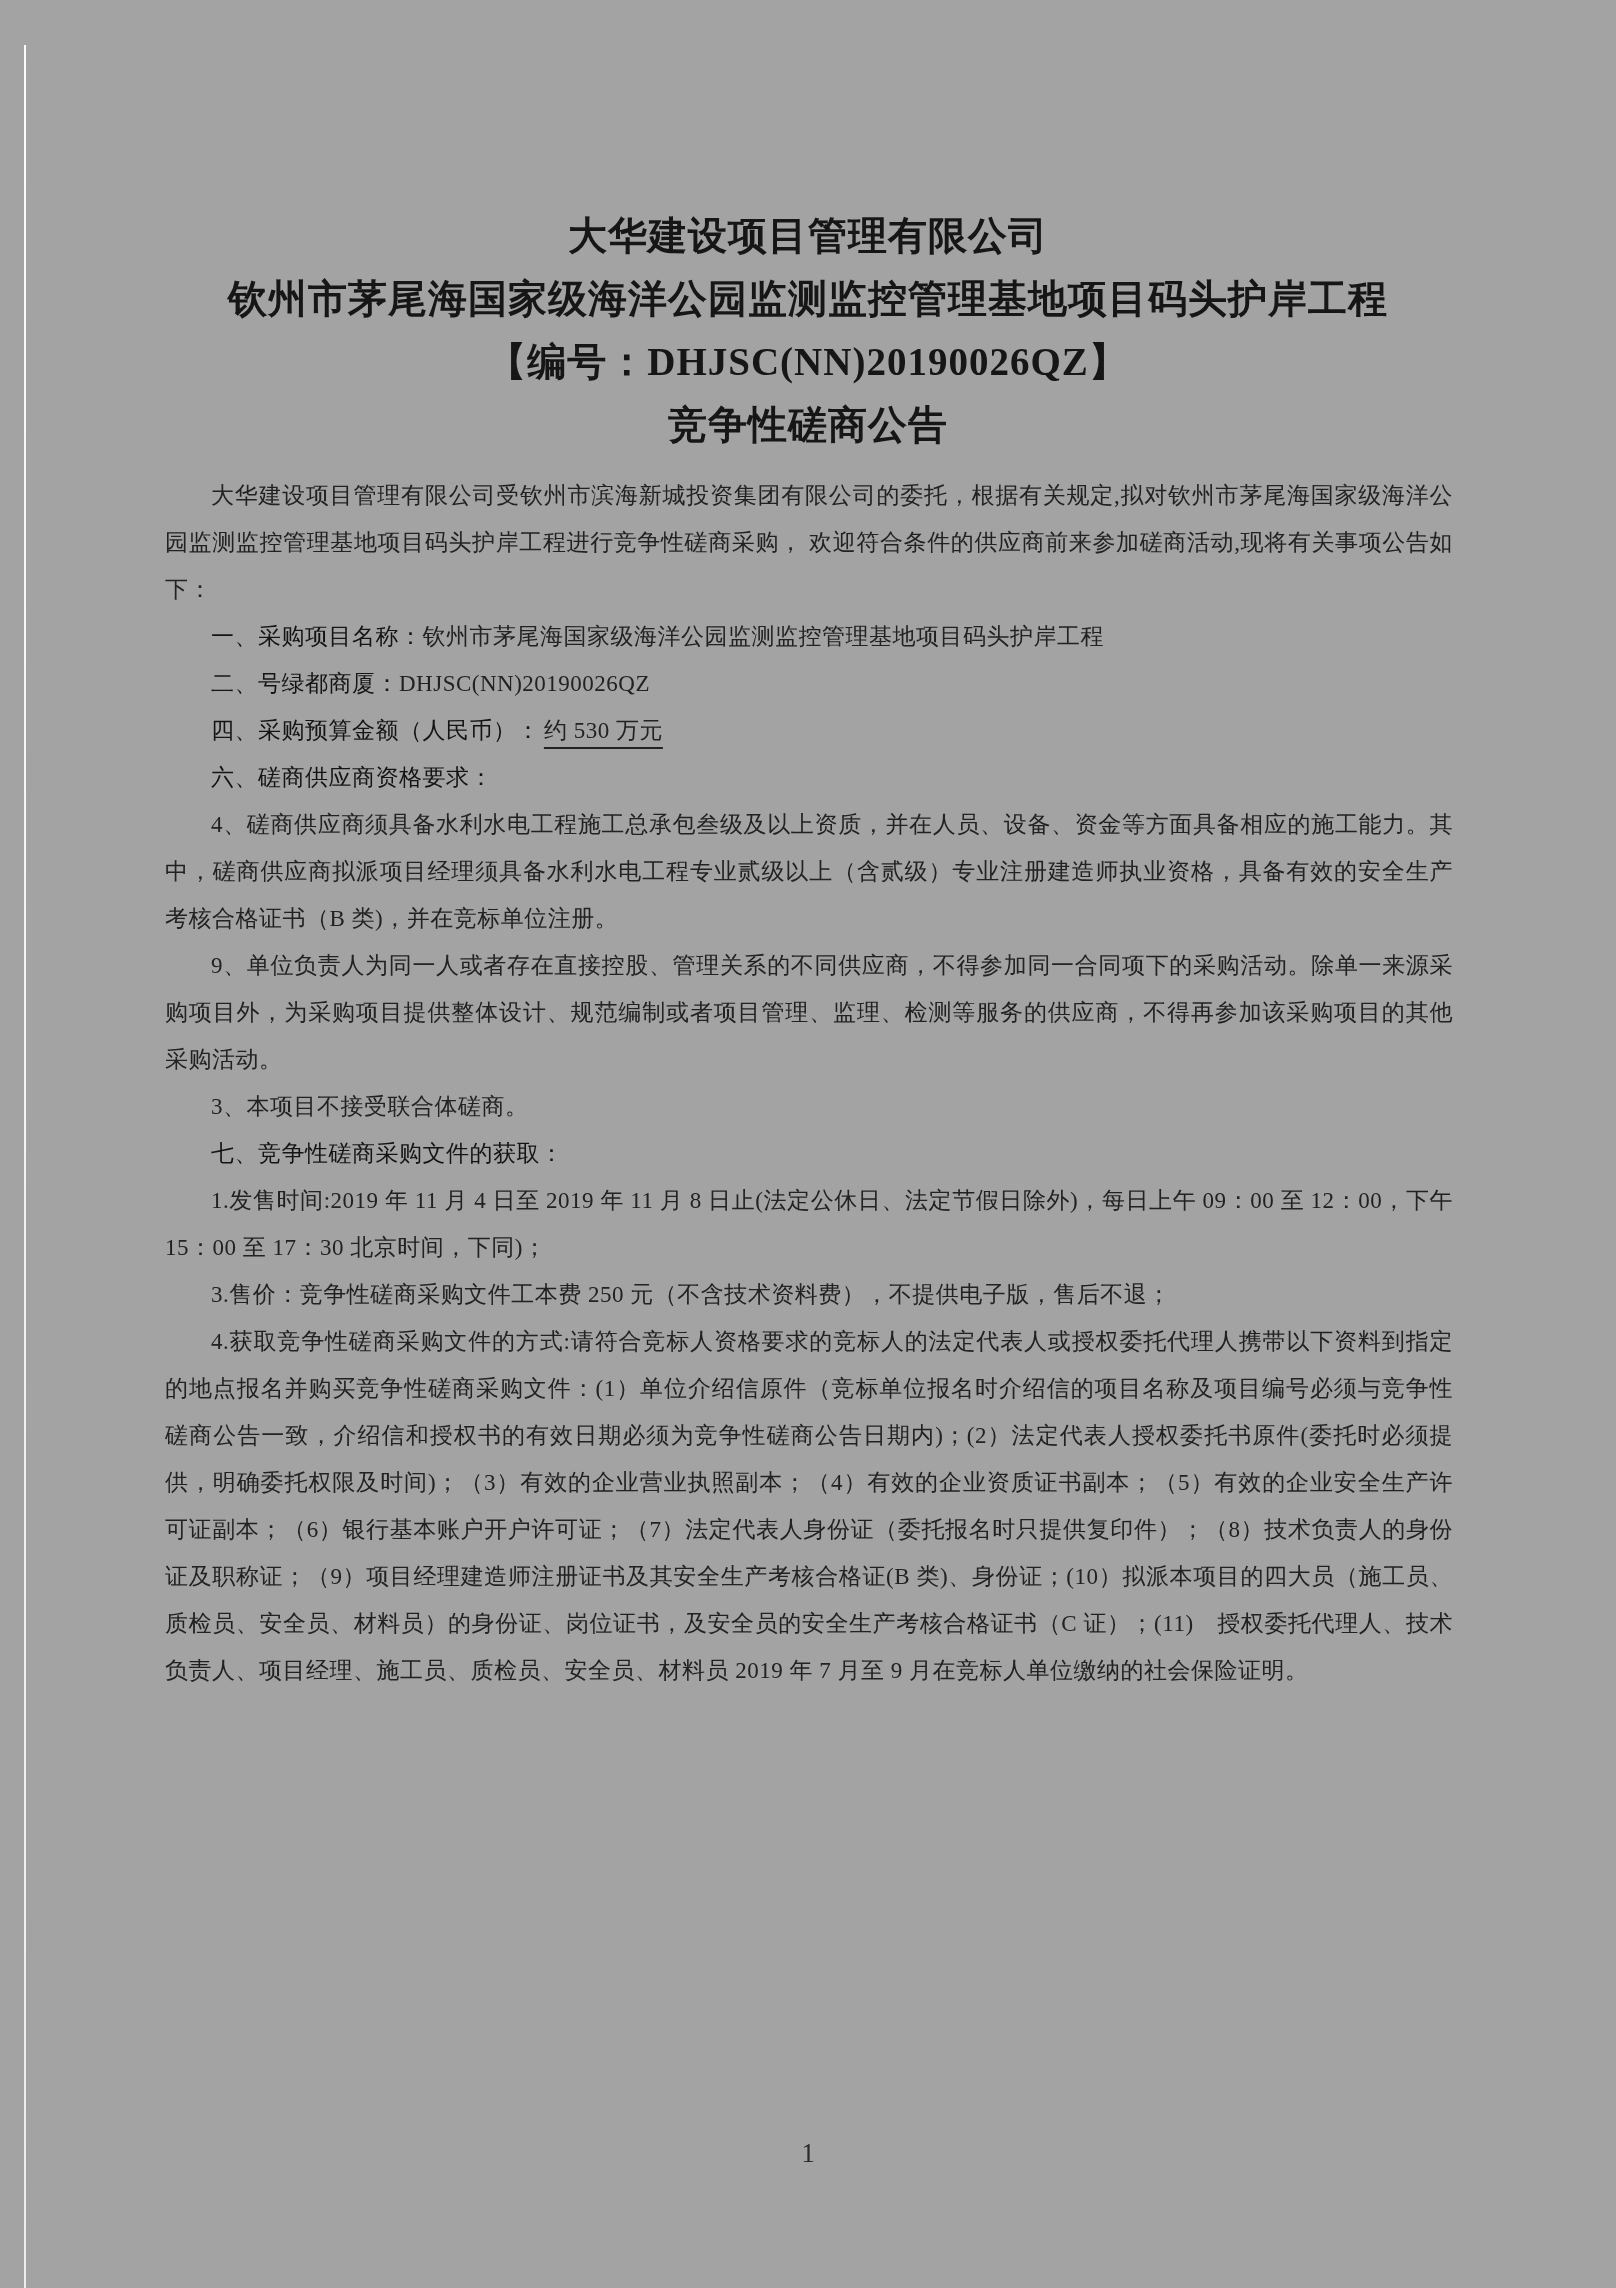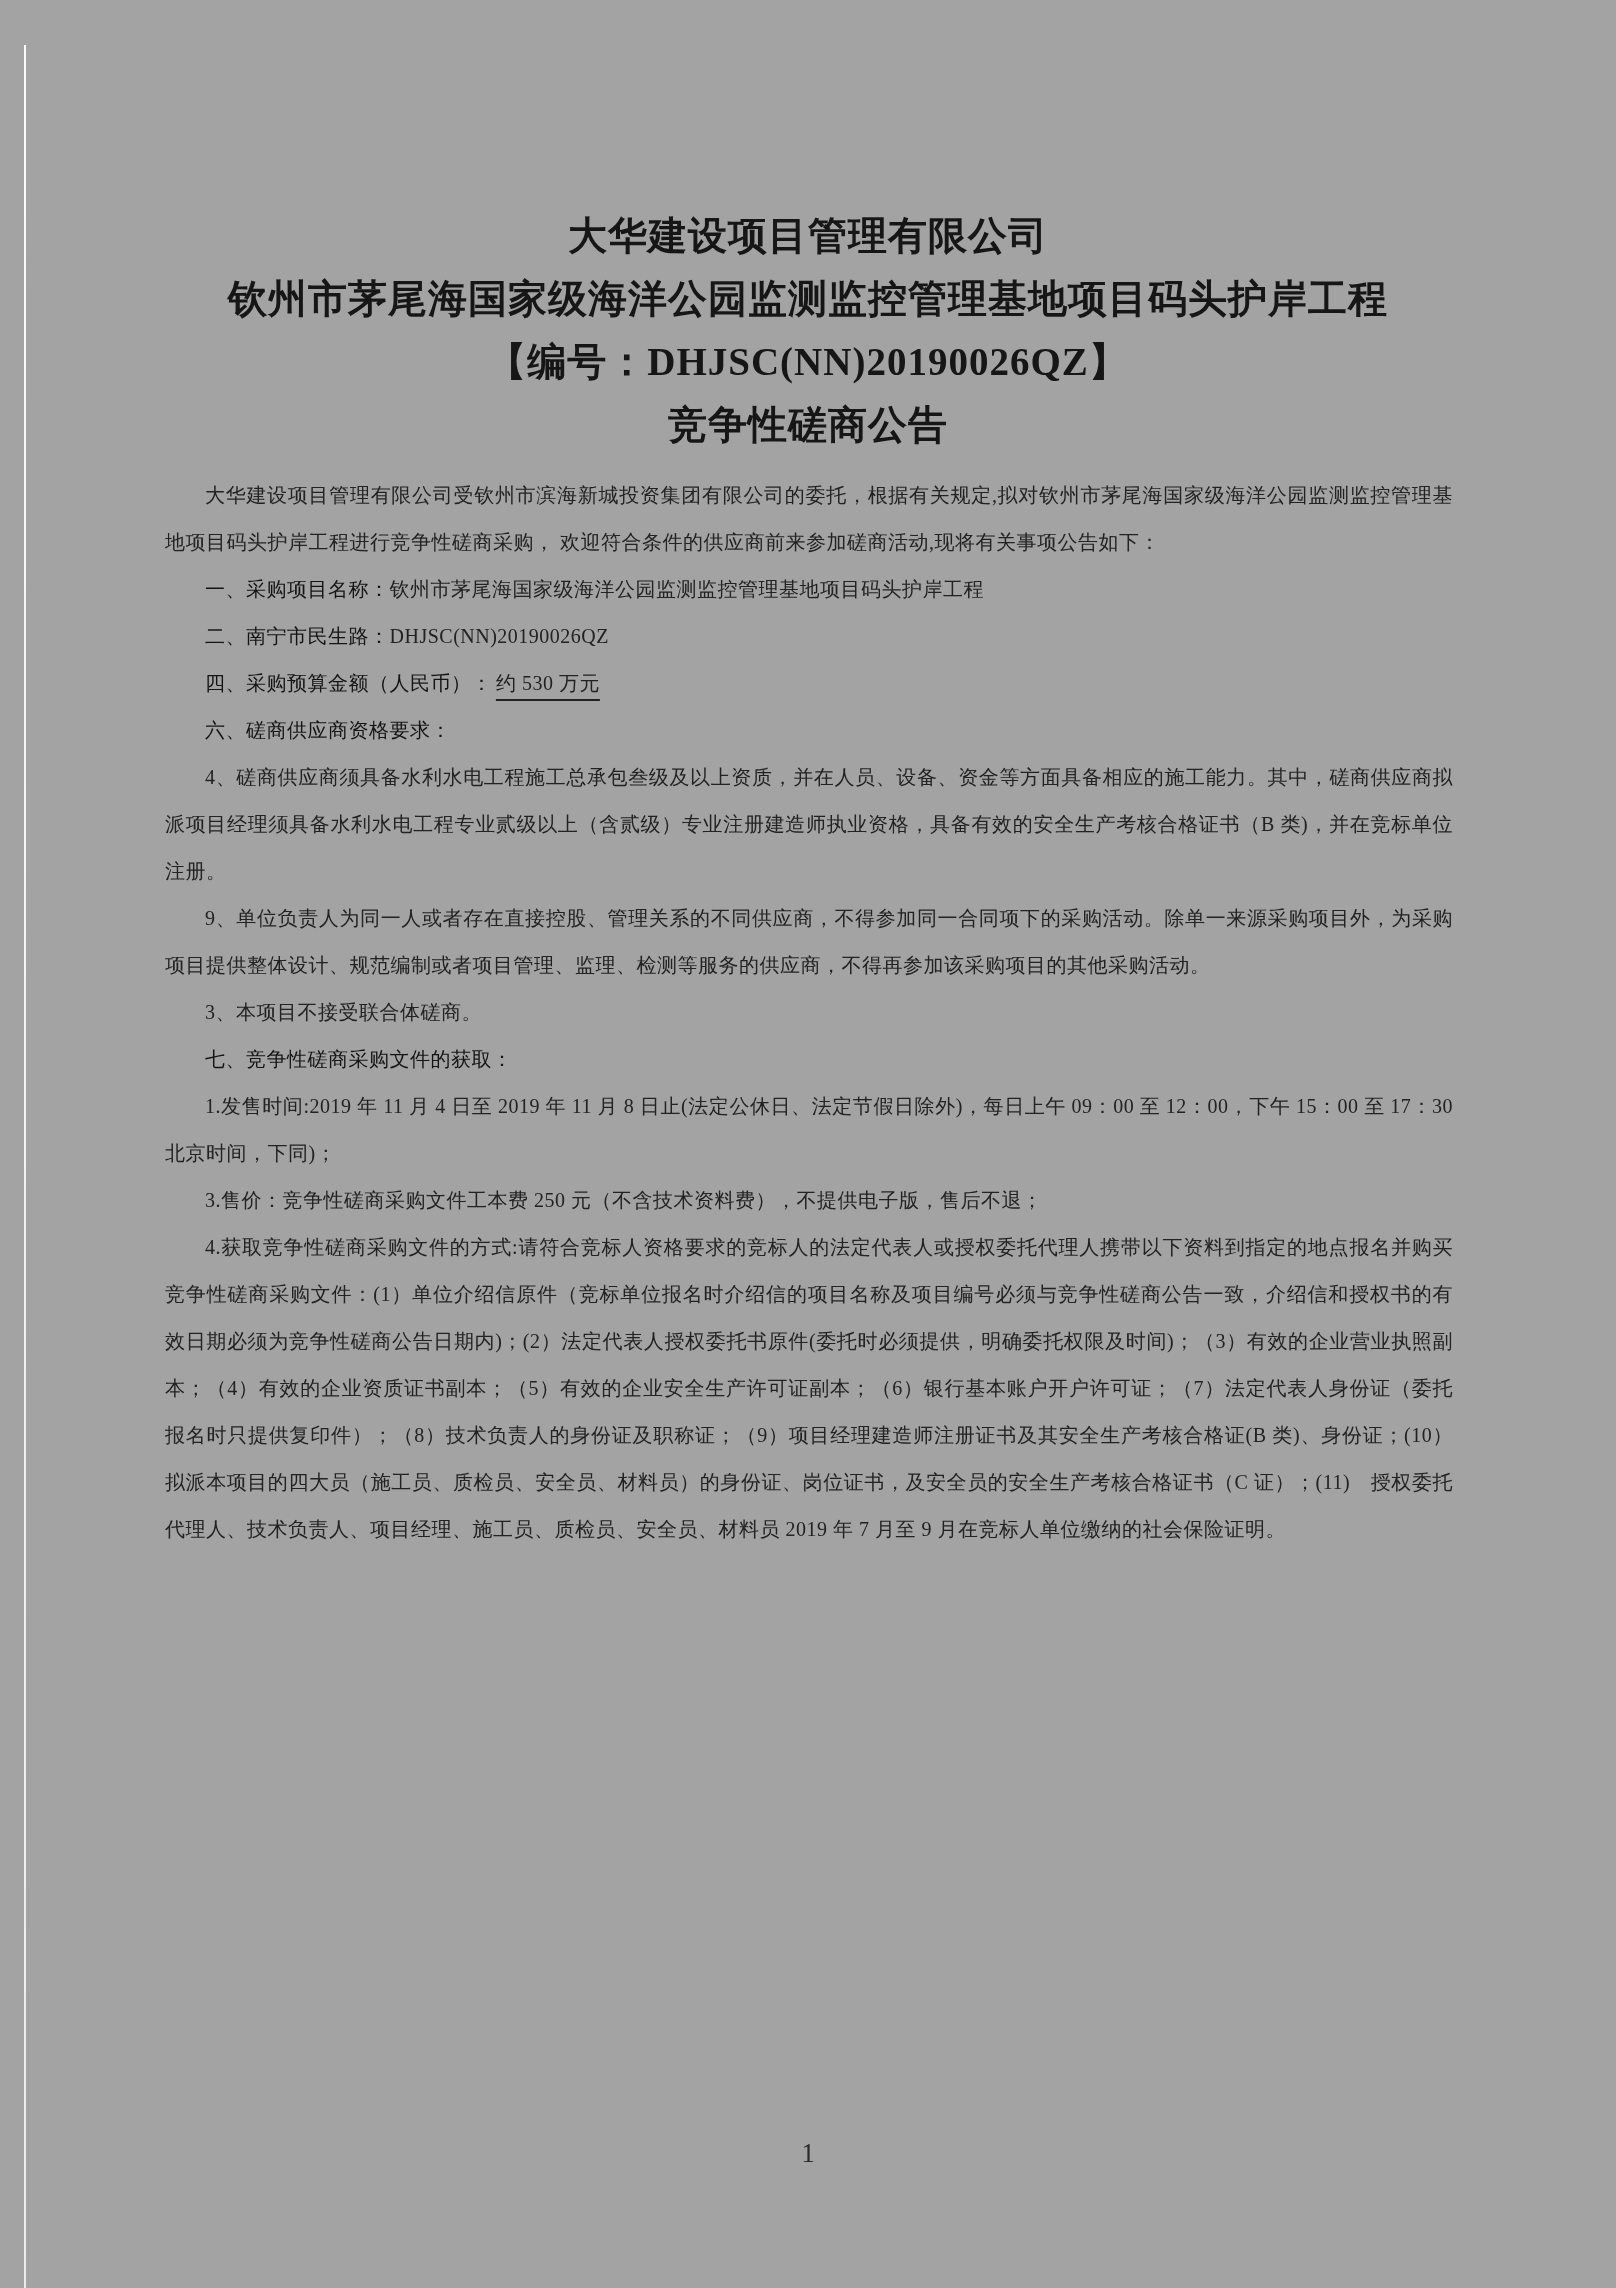--- a/index.html
+++ b/index.html
@@ -24,21 +24,21 @@
   }
   .title{
     font-weight:700;
     font-size:39px;
     line-height:63px;
     letter-spacing:1px;
     color:#161616;
   }
   .body{
     margin:15.7px 163px 0 165px;
-    font-size:20px;
+    font-size:23px;
     line-height:47px;
     letter-spacing:0.5px;
     text-align:justify;
     color:#222222;
   }
   .body p{margin:0;padding:0;}
   .indent{text-indent:2em;}
   .b{font-weight:400;color:#141414;}
   .u{
     text-decoration:underline;
@@ -66,21 +66,21 @@
     <div class="title">钦州市茅尾海国家级海洋公园监测监控管理基地项目码头护岸工程</div>
     <div class="title">【编号：DHJSC(NN)20190026QZ】</div>
     <div class="title">竞争性磋商公告</div>
   </div>
 
   <div class="body">
     <p class="indent">大华建设项目管理有限公司受钦州市滨海新城投资集团有限公司的委托，根据有关规定,拟对钦州市茅尾海国家级海洋公园监测监控管理基地项目码头护岸工程进行竞争性磋商采购， 欢迎符合条件的供应商前来参加磋商活动,现将有关事项公告如下：</p>
 
     <p class="indent"><span class="b">一、采购项目名称：</span><span>钦州市茅尾海国家级海洋公园监测监控管理基地项目码头护岸工程</span></p>
 
-    <p class="indent"><span class="b">二、南宁市民生路：</span><span>DHJSC(NN)20190026QZ</span></p>
+    <p class="indent"><span class="b">二、号绿都商厦：</span><span>DHJSC(NN)20190026QZ</span></p>
 
 
     <p class="indent"><span class="b">四、采购预算金额（人民币）：</span><span class="u">约 530 万元</span></p>
 
 
     <p class="indent"><span class="b">六、磋商供应商资格要求：</span></p>
 
     <p class="indent">4、磋商供应商须具备水利水电工程施工总承包叁级及以上资质，并在人员、设备、资金等方面具备相应的施工能力。其中，磋商供应商拟派项目经理须具备水利水电工程专业贰级以上（含贰级）专业注册建造师执业资格，具备有效的安全生产考核合格证书（B 类)，并在竞标单位注册。</p>
     <p class="indent">9、单位负责人为同一人或者存在直接控股、管理关系的不同供应商，不得参加同一合同项下的采购活动。除单一来源采购项目外，为采购项目提供整体设计、规范编制或者项目管理、监理、检测等服务的供应商，不得再参加该采购项目的其他采购活动。</p>
     <p class="indent">3、本项目不接受联合体磋商。</p>

